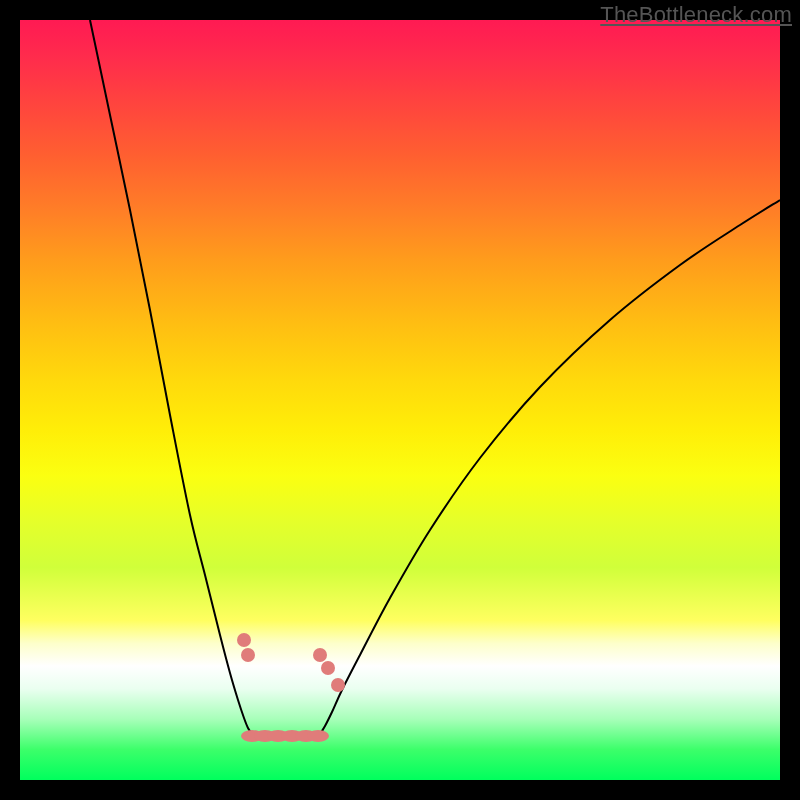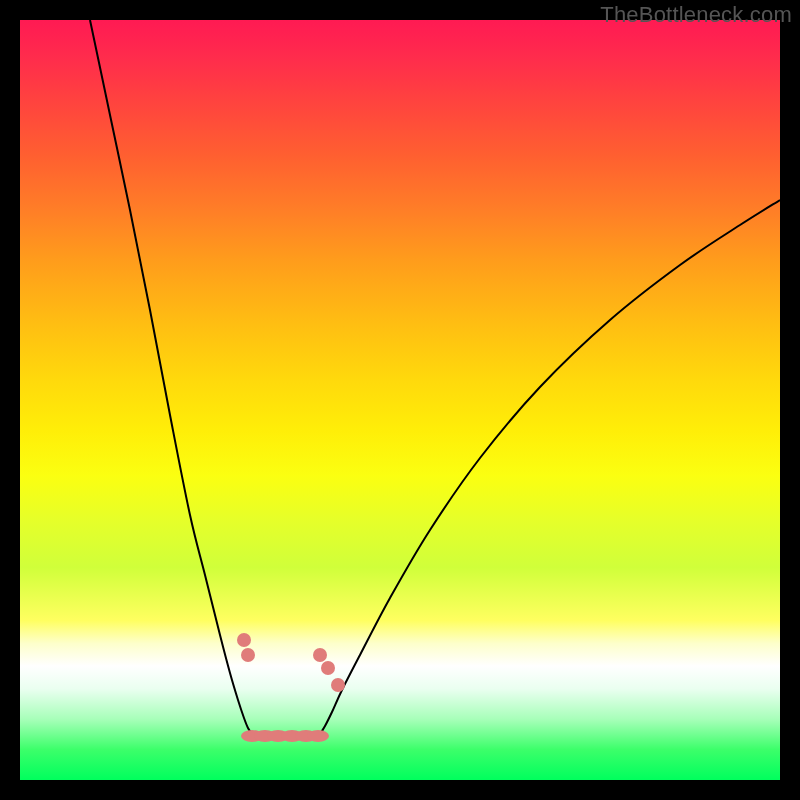--- a/index.html
+++ b/index.html
@@ -50,20 +50,21 @@
   }
   .watermark {
     position: absolute;
     top: 2px;
     right: 8px;
     color: #555;
     font-size: 22px;
     font-weight: 500;
     letter-spacing: 0.2px;
     z-index: 10;
+    text-decoration: underline;
   }
   svg.curves {
     position: absolute;
     left: 0;
     top: 0;
     width: 760px;
     height: 760px;
     z-index: 5;
   }
   .curve {

